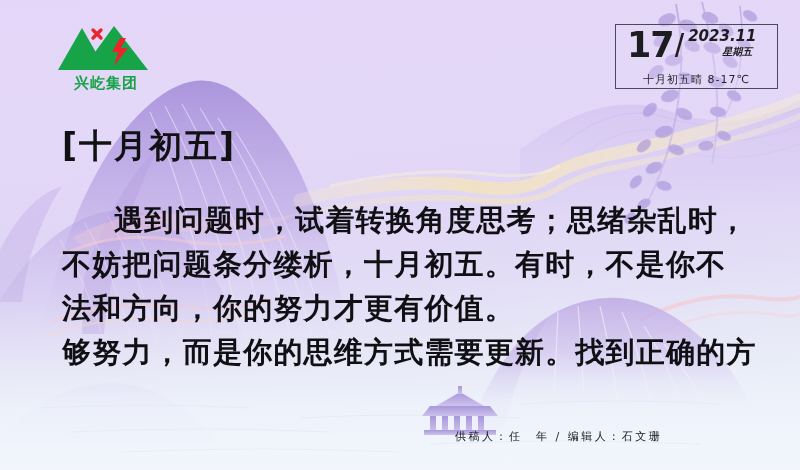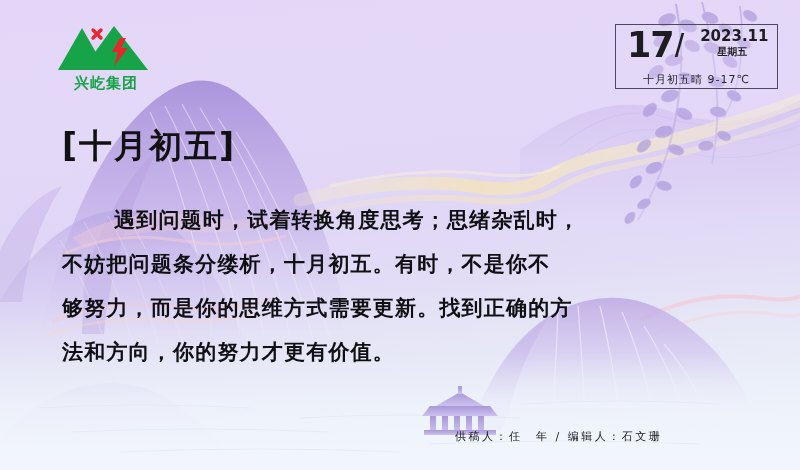--- a/index.html
+++ b/index.html
@@ -34,21 +34,21 @@
     display:flex;align-items:flex-start;
   }
   #date-card .daynum{
     font-size:35px;font-weight:bold;color:#1d1d21;line-height:36px;
     margin-left:11px;letter-spacing:-1px;
     font-family:"DejaVu Sans","Liberation Sans",sans-serif;
   }
   #date-card .slash{
     font-size:34px;color:#1d1d21;line-height:36px;margin-left:1px;font-weight:300;
   }
-  #date-card .ym-wrap{margin-left:16px;margin-top:1px;text-align:center;width:64px;}
+  #date-card .ym-wrap{margin-left:4px;margin-top:1px;text-align:right;width:64px;font-style:italic;}
   #date-card .ym{
     font-size:15px;font-weight:bold;color:#1d1d21;line-height:17px;
     font-family:"DejaVu Sans","Liberation Sans",sans-serif;
   }
   #date-card .weekday{
     font-size:10px;font-weight:bold;color:#1d1d21;line-height:13px;
   }
   #date-card .row-bot{
     position:absolute;left:0;top:44px;width:100%;height:20px;
     display:flex;align-items:center;justify-content:center;
@@ -64,21 +64,21 @@
     position:absolute;left:62px;top:124px;
     font-size:33px;font-weight:bold;color:#111114;letter-spacing:2px;
     font-family:"DejaVu Sans","Liberation Sans",sans-serif;
     white-space:nowrap;
   }
 
   
   #body-text{
     position:absolute;left:62px;top:198px;width:690px;
     font-family:"DejaVu Serif","Liberation Serif",serif;
-    font-size:21px;color:#101014;line-height:44px;letter-spacing:1.2px;
+    font-size:29px;color:#101014;line-height:44px;letter-spacing:1.2px;
     font-weight:600;white-space:nowrap;
   }
   #body-text .ln{display:block;}
   #body-text .ln.indent{text-indent:52px;}
 
   
   #byline{
     position:absolute;left:455px;top:429px;
     font-family:"DejaVu Serif","Liberation Serif",serif;
     font-size:11px;color:#17171c;letter-spacing:2.5px;white-space:nowrap;
@@ -260,28 +260,28 @@
     <div class="row-top">
       <span class="daynum">17</span>
       <span class="slash">/</span>
       <span class="ym-wrap">
         <div class="ym">2023.11</div>
         <div class="weekday">星期五</div>
       </span>
     </div>
     <div class="row-bot">
       <span class="lunar">十月初五</span>
-      <span class="weather">晴 9-17℃</span>
+      <span class="weather">晴 8-17℃</span>
     </div>
   </div>
 
   <div id="headline">[十月初五]</div>
 
   <div id="body-text">
     <span class="ln indent">遇到问题时，试着转换角度思考；思绪杂乱时，</span>
     <span class="ln">不妨把问题条分缕析，十月初五。有时，不是你不</span>
+    <span class="ln">法和方向，你的努力才更有价值。</span>
     <span class="ln">够努力，而是你的思维方式需要更新。找到正确的方</span>
-    <span class="ln">法和方向，你的努力才更有价值。</span>
   </div>
 
   <div id="byline">供稿人：任　年 / 编辑人：石文珊</div>
 
 </div>
 
 </body></html>

